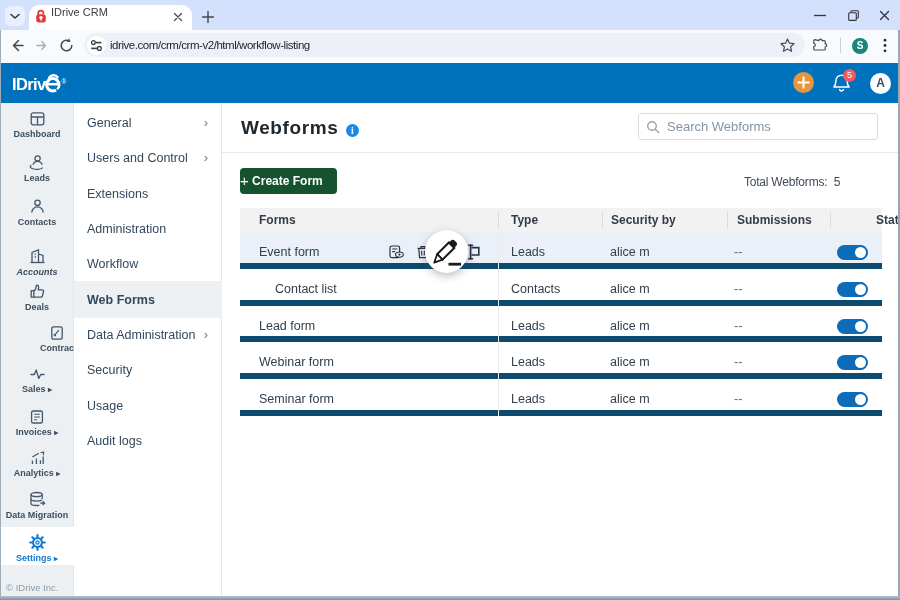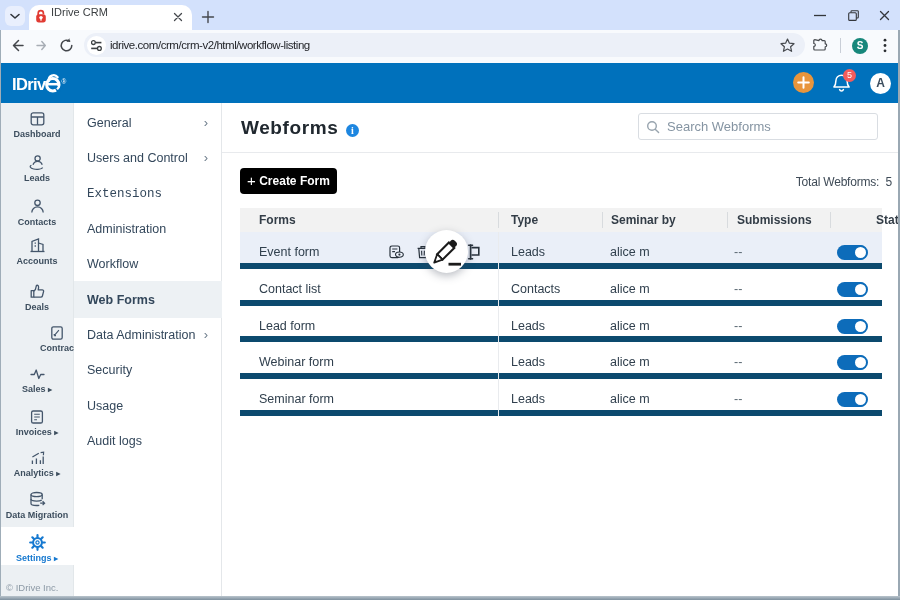--- a/index.html
+++ b/index.html
@@ -39,23 +39,23 @@
   
   #main { left:222px; top:103px; width:678px; height:493px; background:#fff; }
   #title { left:241px; top:117px; font-size:19px; font-weight:bold; letter-spacing:0.6px; color:#20282f; }
   #infoicon { left:346px; top:124px; width:13px; height:13px; border-radius:50%; background:#1d86e0;
     text-align:center; line-height:13px; color:#fff; font-size:10px; font-weight:bold;
     font-family:"Liberation Serif",serif; }
   #searchbox { left:638px; top:113px; width:240px; height:27px; border:1px solid #d9dde2; border-radius:3px;
     background:#fff; }
   #searchtxt { left:667px; top:113px; height:27px; line-height:27px; font-size:13px; color:#8594a2; }
   #divider { left:222px; top:152px; width:678px; height:1px; background:#e8eaed; }
-  #createbtn { left:240px; top:168px; width:97px; height:26px; background:#000000; border-radius:4px;
-    color:#fff; font-size:12px; font-weight:bold; text-align:center; line-height:26px; }
-  #total { left:692px; top:175px; width:200px; text-align:right; font-size:12px; letter-spacing:-0.2px; color:#3f4b57; }
+  #createbtn { left:240px; top:168px; width:97px; height:26px; background:#14532d; border-radius:4px;
+    color:#fff; font-size:12px; font-weight:bold; line-height:26px; }
+  #total { left:692px; top:175px; width:200px; text-align:center; font-size:12px; letter-spacing:-0.2px; color:#3f4b57; }
   
   #thead { left:240px; top:208px; width:642px; height:24px; background:#f2f2f2; }
   .th { position:absolute; top:0; height:24px; line-height:24px; font-size:12px; font-weight:bold; color:#333d47; }
   .vsep { position:absolute; top:4px; height:16px; width:1px; background:#d8dbde; }
   .row { position:absolute; left:240px; width:642px; height:37px; border-bottom:6px solid #0c4a6e; }
   .cell { position:absolute; top:2px; height:36px; line-height:36px; font-size:12.5px; color:#31404e; }
   .toggle { position:absolute; left:597px; top:13px; width:30px; height:15px; border-radius:8px; background:#0d6cba; }
   .knob { position:absolute; right:-1px; top:0px; width:15px; height:15px; border-radius:50%; background:#fff;
     border:2px solid #0d6cba; }
   #bodysep { left:498px; top:232px; width:1px; height:184px; background:#e9ebee; }
@@ -176,21 +176,21 @@
 </div>
 <div class="sbitem" style="top:198px;">
   <svg width="17" height="17" viewBox="0 0 17 17">
       <g fill="none" stroke="#44566b" stroke-width="1.3">
         <circle cx="8.5" cy="4.8" r="2.7"></circle>
         <path d="M2.8 14.5 a5.7 5.7 0 0 1 11.4 0"></path>
       </g>
     </svg>
   <div class="lbl">Contacts</div>
 </div>
-<div class="sbitem" style="top:237px;">
+<div class="sbitem" style="top:248px;font-style:italic;">
   <svg width="17" height="17" viewBox="0 0 17 17">
       <g fill="none" stroke="#44566b" stroke-width="1.3">
         <path d="M3 14.5 L3 4.5 L9.5 2 L9.5 14.5"></path>
         <path d="M9.5 6 L14 7.5 L14 14.5"></path>
         <path d="M1.5 14.5 L15.5 14.5"></path>
         <path d="M5.6 6.2 L6.9 6.2 M5.6 9 L6.9 9"></path>
       </g>
     </svg>
   <div class="lbl">Accounts</div>
 </div>
@@ -256,21 +256,21 @@
         <path d="M13.10 8.50 L15.80 8.50 M11.75 11.75 L13.66 13.66 M8.50 13.10 L8.50 15.80 M5.25 11.75 L3.34 13.66 M3.90 8.50 L1.20 8.50 M5.25 5.25 L3.34 3.34 M8.50 3.90 L8.50 1.20 M11.75 5.25 L13.66 3.34" stroke-width="2.2" stroke-linecap="round"></path>
       </g>
     </svg>
   <div class="lbl" style="color:#1679d0;">Settings <span style="font-size:8px;">▸</span></div>
 </div>
 <div class="abs" id="sbfoot">© IDrive Inc.</div>
 <div class="abs" id="submenu"></div>
 <div class="abs" id="smsel"></div>
 <div class="smitem" style="top:105px;">General<span class="chev">›</span></div>
 <div class="smitem" style="top:140px;">Users and Control<span class="chev">›</span></div>
-<div class="smitem" style="top:176px;font-family:Liberation Mono, monospace;">Extensions</div>
+<div class="smitem" style="top:176px;">Extensions</div>
 <div class="smitem" style="top:211px;">Administration</div>
 <div class="smitem" style="top:246px;">Workflow</div>
 <div class="smitem" style="top:282px;font-weight:bold;">Web Forms</div>
 <div class="smitem" style="top:317px;">Data Administration<span class="chev">›</span></div>
 <div class="smitem" style="top:352px;">Security</div>
 <div class="smitem" style="top:388px;">Usage</div>
 <div class="smitem" style="top:423px;">Audit logs</div>
 <div class="abs" id="main"></div>
 <div class="abs" id="title">Webforms</div>
 <div class="abs" id="infoicon">i</div>
@@ -279,39 +279,39 @@
     <circle cx="6" cy="6" r="4.3" fill="none" stroke="#98a4ae" stroke-width="1.4"></circle>
     <path d="M9.2 9.2 L12.6 12.6" stroke="#98a4ae" stroke-width="1.4" stroke-linecap="round"></path>
   </svg>
 <div class="abs" id="searchtxt">Search Webforms</div>
 <div class="abs" id="divider"></div>
 <div class="abs" id="createbtn"><span style="font-size:15px;font-weight:normal;vertical-align:-1px;">+</span> Create Form</div>
 <div class="abs" id="total">Total Webforms:&nbsp; 5</div>
 <div class="abs" id="thead">
   <div class="th" style="left:19px;">Forms</div>
   <div class="th" style="left:271px;">Type</div>
-  <div class="th" style="left:371px;">Seminar by</div>
+  <div class="th" style="left:371px;">Security by</div>
   <div class="th" style="left:497px;">Submissions</div>
   <div class="th" style="left:600px;margin-left:36px;">Status</div>
   <div class="vsep" style="left:258px;"></div>
   <div class="vsep" style="left:362px;"></div>
   <div class="vsep" style="left:487px;"></div>
   <div class="vsep" style="left:590px;"></div>
 </div>
 <div class="row" style="top:232px; background:#eaeff8;">
   <div class="cell" style="left:19px;">Event form</div>
   <div class="cell" style="left:271px;">Leads</div>
   <div class="cell" style="left:370px;">alice m</div>
   <div class="cell" style="left:494px; color:#5a6872;">--</div>
   <div class="toggle">
       <div class="knob"></div>
     </div>
 </div>
 <div class="row" style="top:269px;">
-  <div class="cell" style="left:19px;">Contact list</div>
+  <div class="cell" style="left:35px;">Contact list</div>
   <div class="cell" style="left:271px;">Contacts</div>
   <div class="cell" style="left:370px;">alice m</div>
   <div class="cell" style="left:494px; color:#5a6872;">--</div>
   <div class="toggle">
       <div class="knob"></div>
     </div>
 </div>
 <div class="row" style="top:306px; height:36px;">
   <div class="cell" style="left:19px;">Lead form</div>
   <div class="cell" style="left:271px;">Leads</div>

